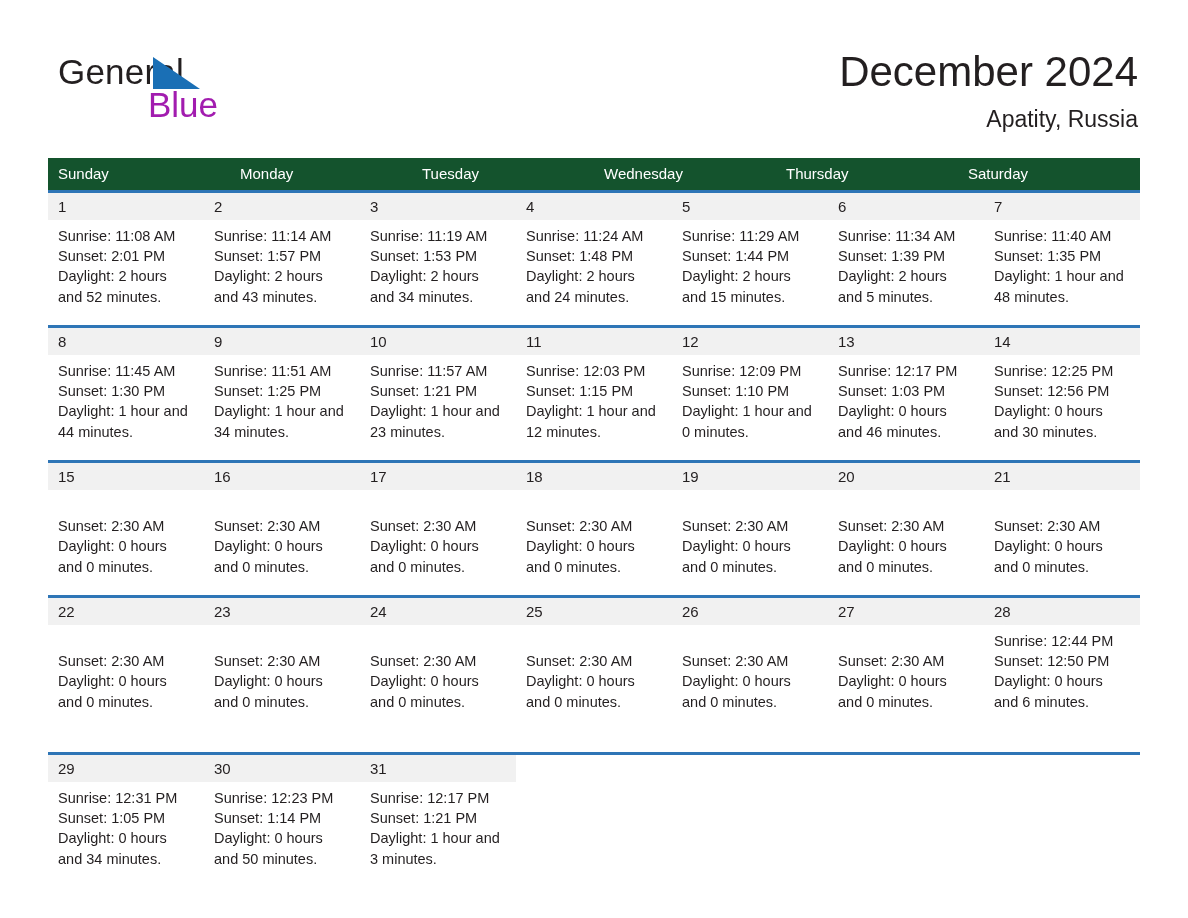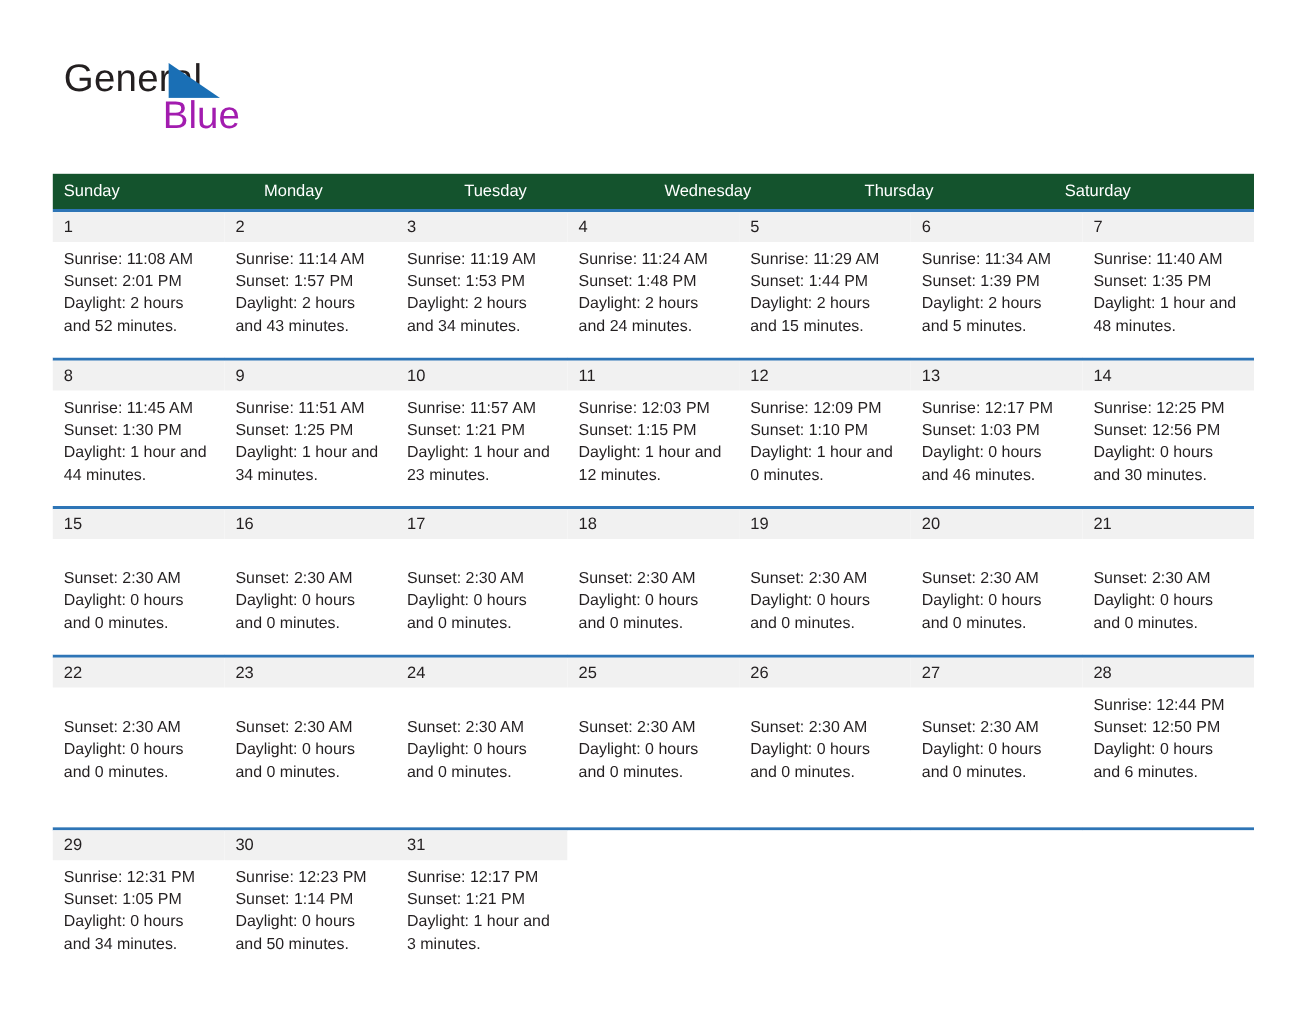--- a/index.html
+++ b/index.html
@@ -169,20 +169,22 @@
 
   <div class="header">
 
     <div class="logo">
       <div class="logo-general">General</div>
       <div class="logo-tri-shape"></div>
       <div class="logo-blue">Blue</div>
     </div>
 
     <div class="title-block">
+      <div class="month-title">December 2024</div>
+      <div class="location">Apatity, Russia</div>
     </div>
   </div>
 
   <div class="calendar">
     <div class="weekday-row">
       <div class="weekday">Sunday</div>
       <div class="weekday">Monday</div>
       <div class="weekday">Tuesday</div>
       <div class="weekday">Wednesday</div>
       <div class="weekday">Thursday</div>

